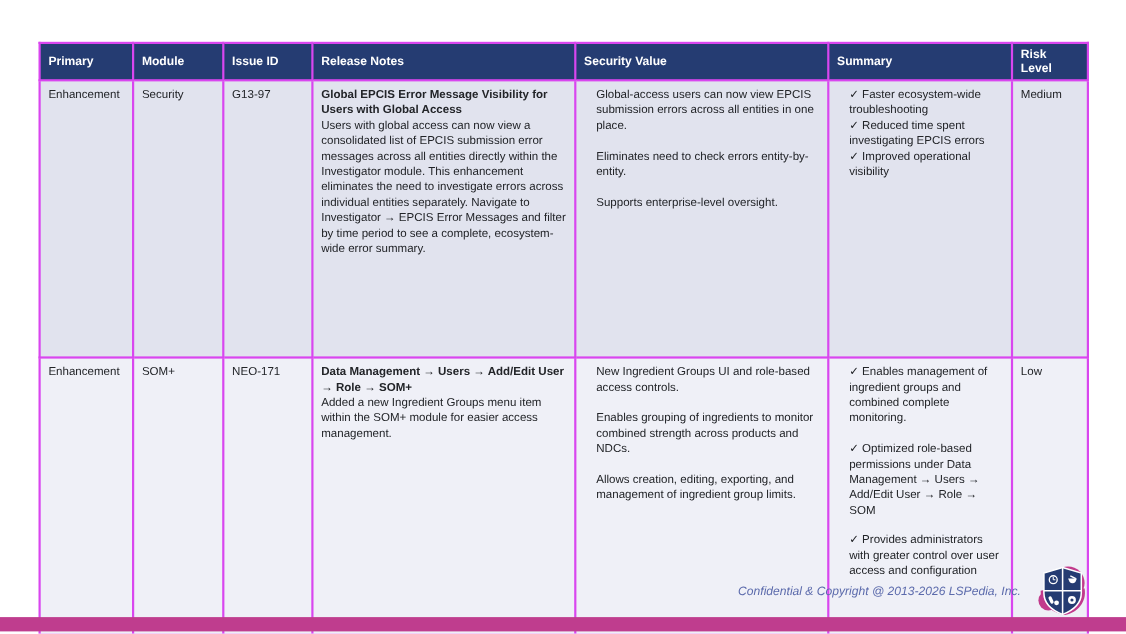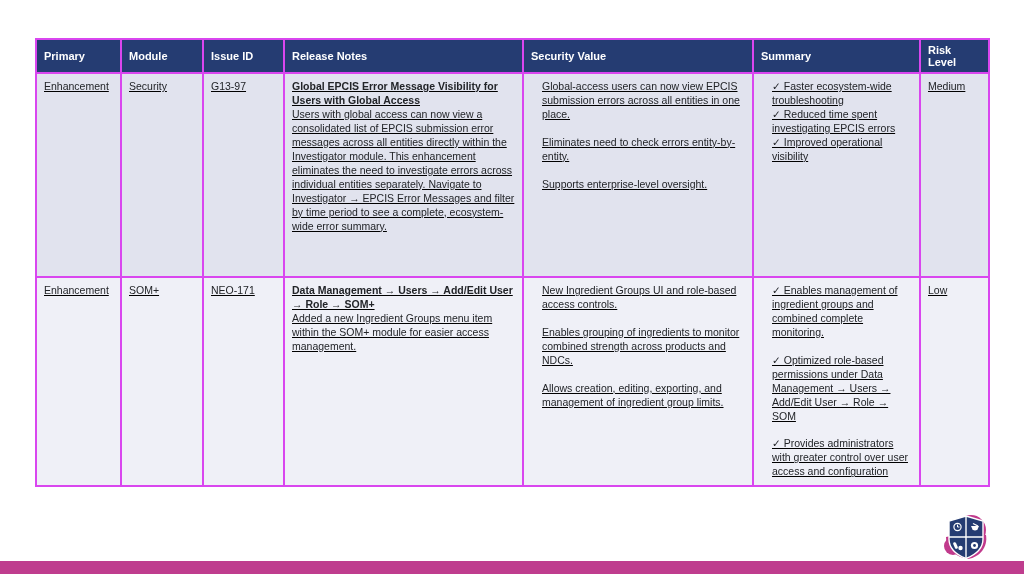--- a/index.html
+++ b/index.html
@@ -31,21 +31,21 @@
   td {
     font-size: 10.5px;
     color: #222428;
     vertical-align: top;
     padding: 6px 7px;
     line-height: 1.33;
   }
   th, td { border: 2px solid #d946ef; }
   tr.row-odd  td { background: var(--row_odd_bg, #E1E3EE); }
   tr.row-even td { background: var(--row_even_bg, #EFF0F7); }
-  tr.body-row { height: 204px; text-decoration: underline; }
+  tr.body-row { height: 252px; }
   .rn-title { font-weight: bold; }
   .pre { white-space: pre-line; padding-left: 18px; }
 
   .footer-text {
     position: absolute;
     right: 96px; top: 532px;
     font-size: 11px;
     font-style: italic;
     color: var(--footer_text, #5C6BAC);
     white-space: nowrap;
@@ -123,20 +123,21 @@
         <td class="pre">✓ Enables management of ingredient groups and combined complete monitoring.
 
 ✓ Optimized role-based permissions under Data Management → Users → Add/Edit User → Role → SOM
 
 ✓ Provides administrators with greater control over user access and configuration</td>
         <td>Low</td>
       </tr>
     </tbody>
   </table>
 
+  <div class="footer-text">Confidential &amp; Copyright @ 2013-2026 LSPedia, Inc.</div>
 
   <svg class="logo" viewBox="0 0 52 48" aria-hidden="true">
 
     <circle cx="31" cy="17" r="15" fill="#C13A8C"></circle>
     <circle cx="13" cy="33" r="9" fill="#C13A8C"></circle>
     <path d="M6 24 C6 36 16 44 28 46 C40 44 48 34 46 22 L26 20 Z" fill="#C13A8C"></path>
 
     <path d="M26 3 L43 8 L43 26 C43 36 35 42 26 45.5 C17 42 9 36 9 26 L9 8 Z" fill="#253C72" stroke="#ffffff" stroke-width="1.4"></path>
     <line x1="26" y1="3" x2="26" y2="45.5" stroke="#ffffff" stroke-width="1.4"></line>
     <line x1="9" y1="24" x2="43" y2="24" stroke="#ffffff" stroke-width="1.4"></line>

